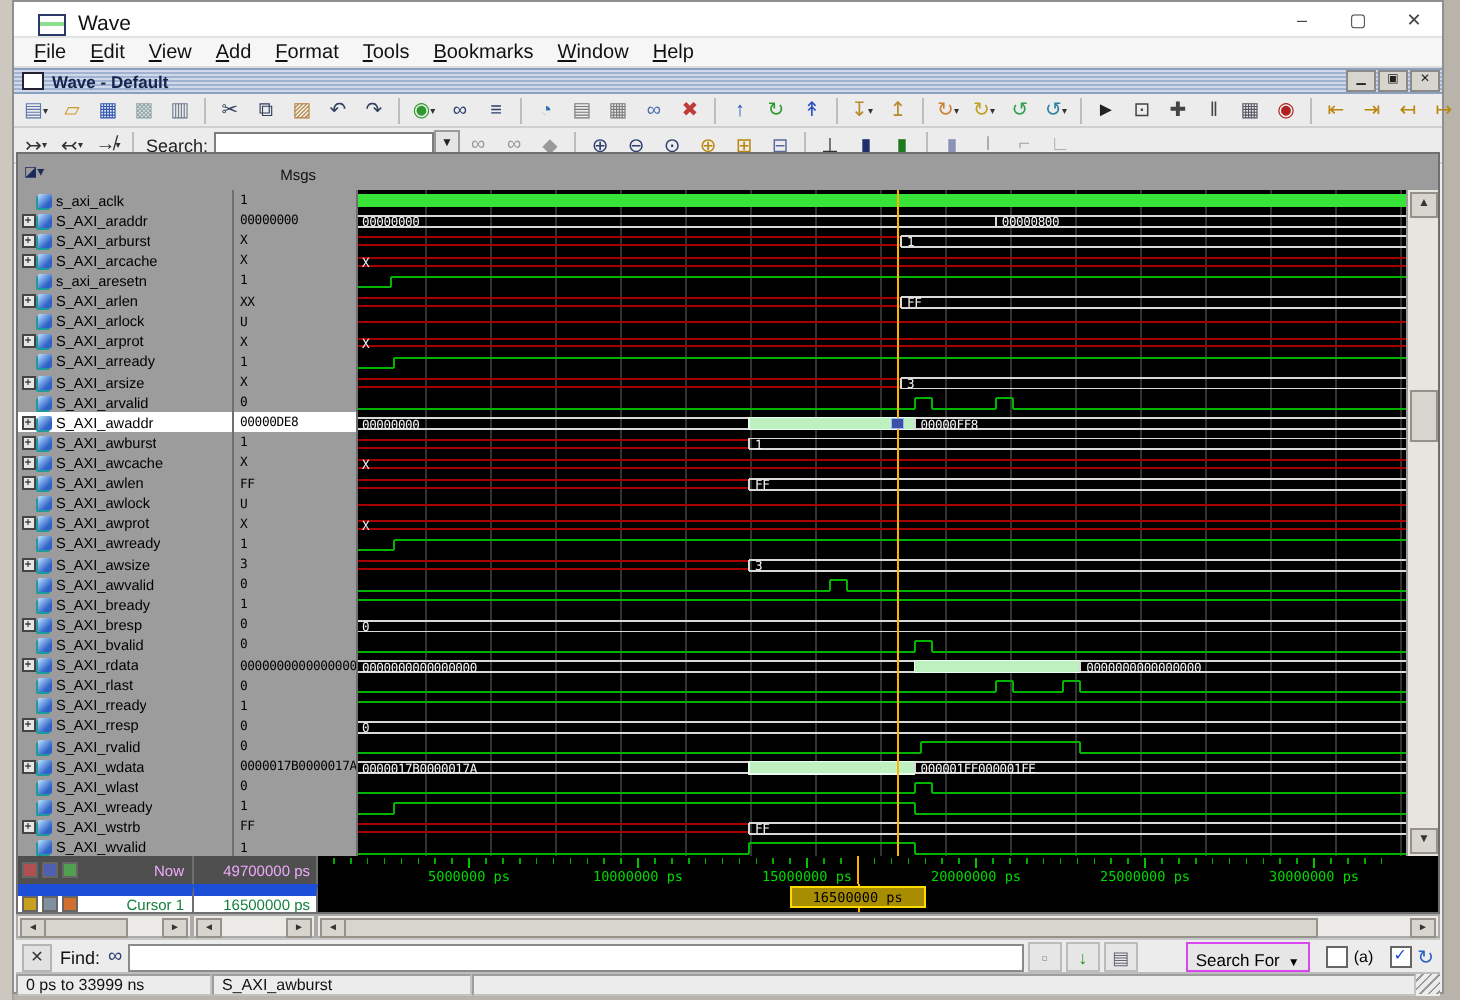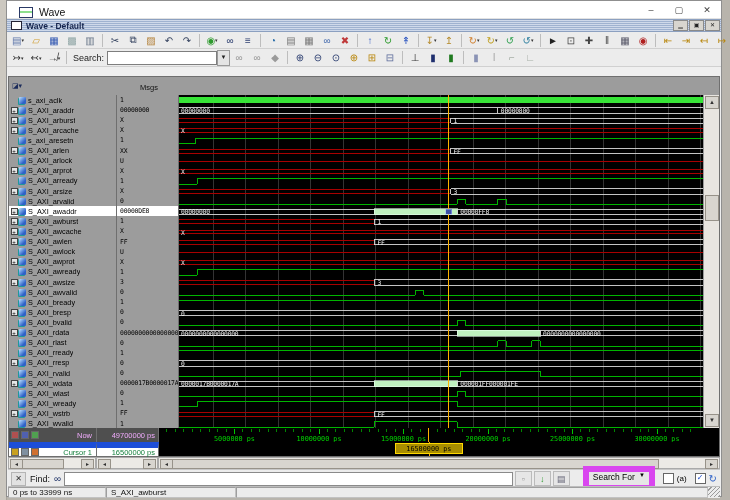--- a/index.html
+++ b/index.html
@@ -93,22 +93,22 @@
 
   
   .findbar{position:absolute;left:1px;right:1px;top:468px;height:17px;background:#ececec;display:flex;
            align-items:center;border-top:1px solid #c7c7c7;padding:0 3px}
   .fbx{width:13px;height:12px;font-size:8px;line-height:12px;text-align:center;color:#333;border:1px solid #b5b5b5;background:#e2e2e2;flex:0 0 auto}
   .fblabel{font-size:9px;color:#111;margin:0 4px;flex:0 0 auto}
   .fbicon{font-size:10px;color:#2c3e70;margin-right:3px;flex:0 0 auto}
   .fbinput{flex:1;max-width:452px;height:12px;border:1px solid #8a8a8a;background:#fff;font-size:8px;padding:0 2px}
   .fbbtn{width:15px;height:13px;border:1px solid #bbb;background:#e6e6e6;font-size:9px;display:flex;
          align-items:center;justify-content:center;margin-left:2px;flex:0 0 auto}
-  .fbdrop{display:flex;align-items:flex-start;border:6px solid #d946ef;background:#e6e6e6;height:13px;
-          font-size:8.5px;padding:0 4px;margin-left:13px;flex:0 0 auto}
+  .fbdrop{display:flex;align-items:flex-end;border:1px solid #d946ef;background:#e6e6e6;height:13px;
+          font-size:8.5px;padding:0 4px;margin-left:24px;flex:0 0 auto}
   .fbdrop .caret{font-size:6px;margin-left:4px}
   .cb{width:9px;height:9px;border:1px solid #666;background:#fff;margin-left:8px;font-size:8px;
       line-height:8px;text-align:center;color:#1a4acd;flex:0 0 auto}
   .cblabel{font-size:8px;margin-left:3px;flex:0 0 auto}
   .fbrefresh{font-size:10px;color:#2f62c8;margin-left:3px;flex:0 0 auto}
 
   
   .statusbar{position:absolute;left:1px;right:1px;top:485px;height:11px;background:#ececec;display:flex;
              border-top:1px solid #bdbdbd;font-size:8px;color:#111}
   .stcell{border:1px solid #c2c2c2;border-top-color:#9e9e9e;border-left-color:#9e9e9e;background:#ececec;
@@ -127,20 +127,31 @@
   <div class="titlebar">
     <span class="appicon"></span>
     <span class="title">Wave</span>
     <span class="wincontrols" id="wincontrols">
         <span class="wc">–</span>
         <span class="wc">▢</span>
         <span class="wc">✕</span>
       </span>
   </div>
 
+  <div class="menubar" id="menubar">
+      <span class="menu-item"><u>F</u>ile</span>
+      <span class="menu-item"><u>E</u>dit</span>
+      <span class="menu-item"><u>V</u>iew</span>
+      <span class="menu-item"><u>A</u>dd</span>
+      <span class="menu-item"><u>F</u>ormat</span>
+      <span class="menu-item"><u>T</u>ools</span>
+      <span class="menu-item"><u>B</u>ookmarks</span>
+      <span class="menu-item"><u>W</u>indow</span>
+      <span class="menu-item"><u>H</u>elp</span>
+    </div>
 
   <div class="mdibar">
     <span class="mdiicon"></span>
     <span class="mdititle">Wave - Default</span>
     <span class="mdifill"></span>
     <span id="mdicontrols" style="display:flex">
         <span class="mdibtn">▁</span>
         <span class="mdibtn">▣</span>
         <span class="mdibtn">✕</span>
       </span>

